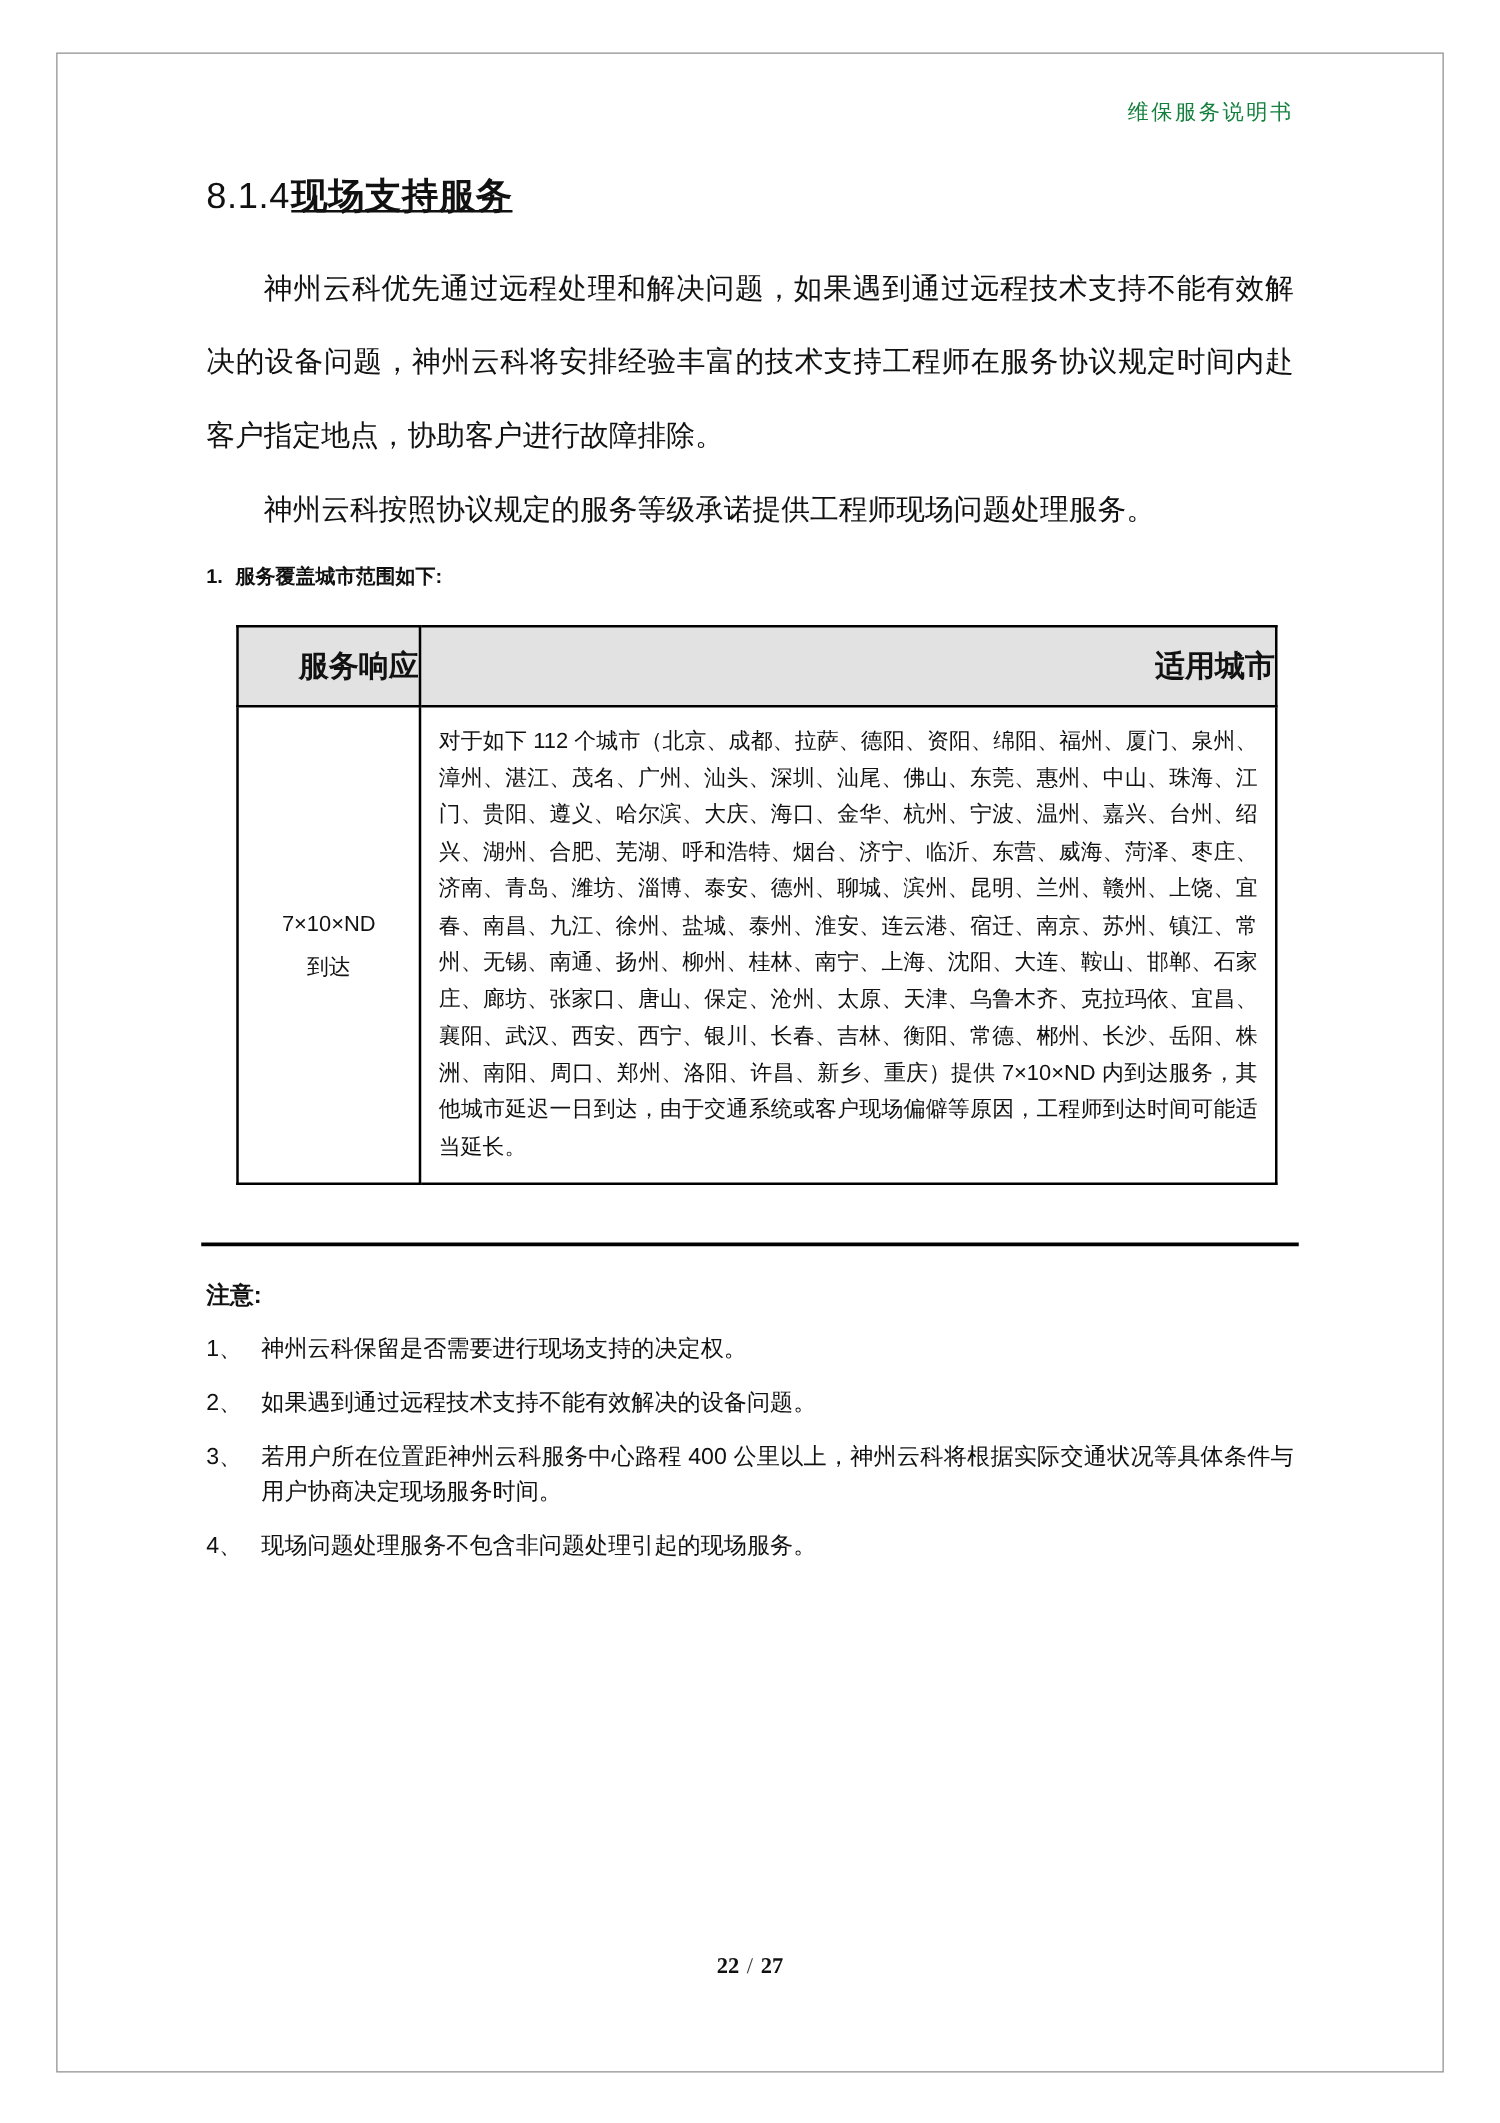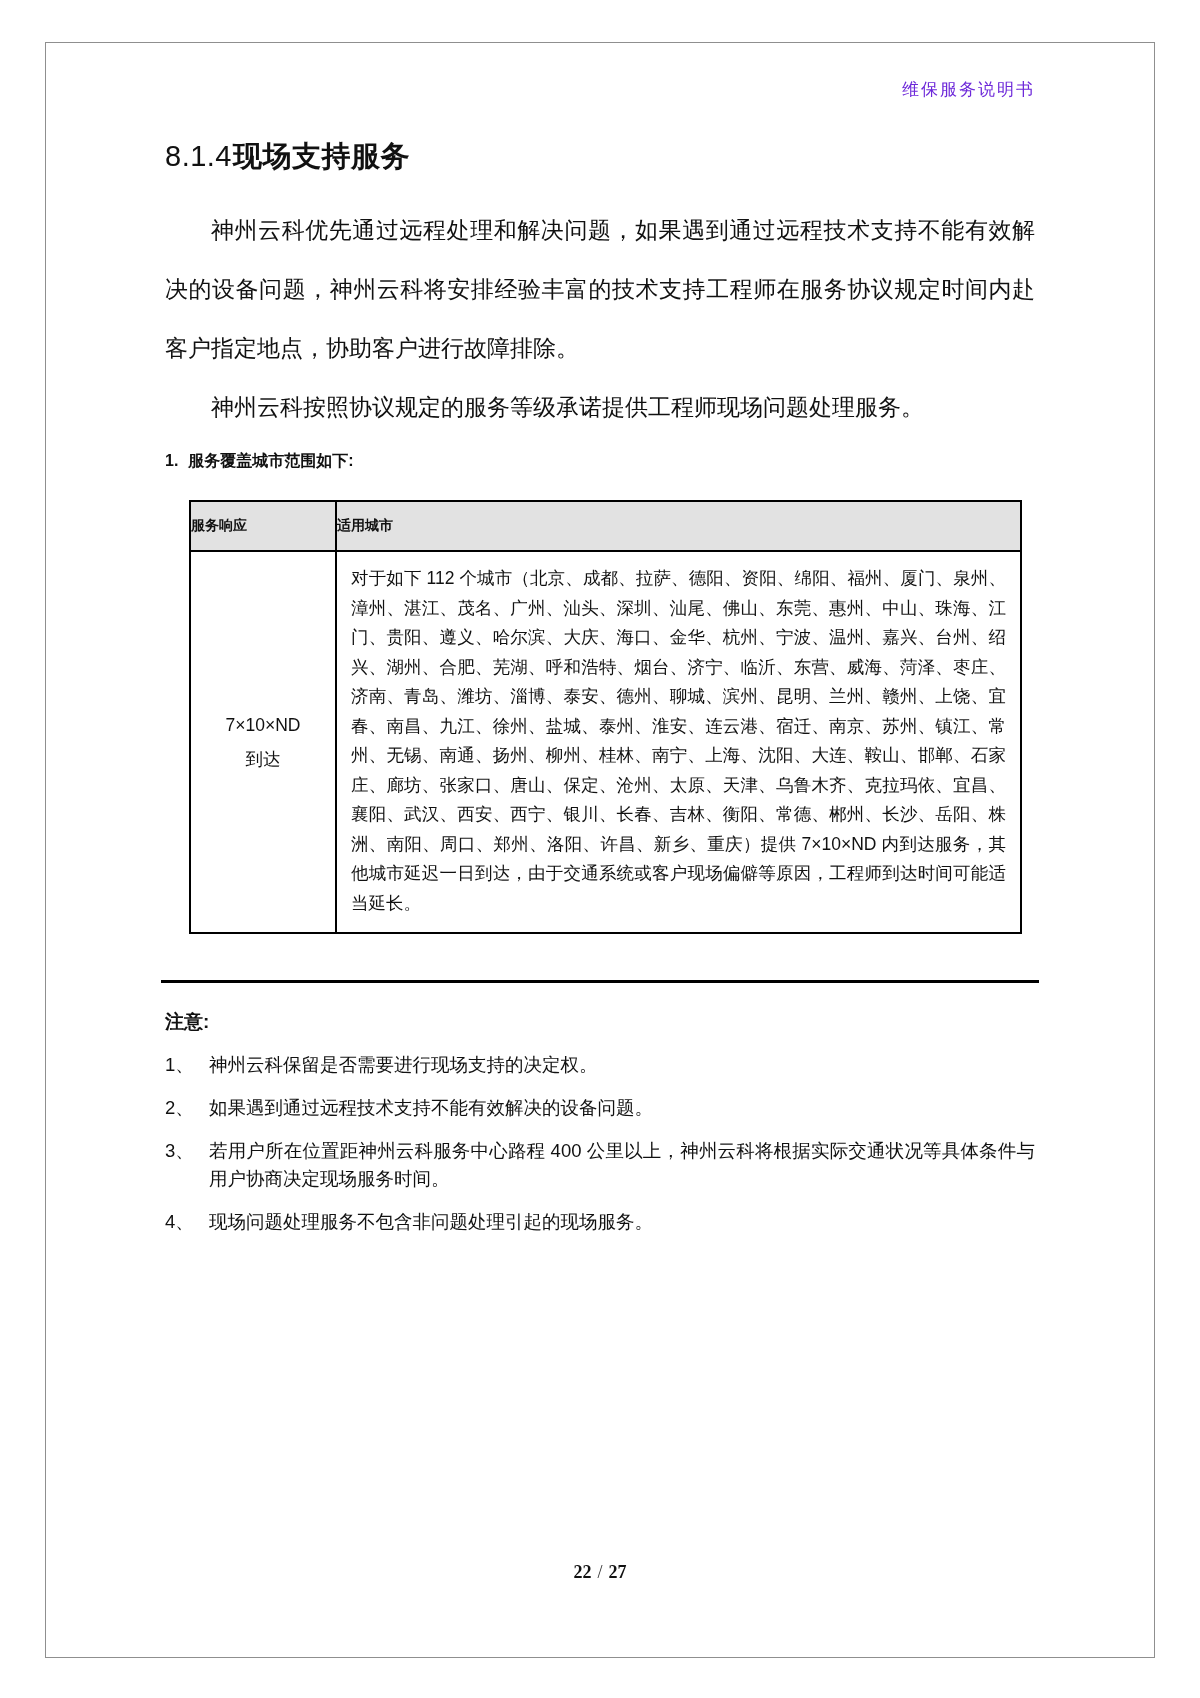--- a/index.html
+++ b/index.html
@@ -19,29 +19,29 @@
   .content {
     position: relative;
     padding: 0 165px;
   }
   .doc-header {
     margin-top: 78px;
     text-align: right;
     font-family: "Liberation Serif", serif;
     font-size: 17px;
     letter-spacing: 2px;
-    color: #6d28d9;
+    color: #15803d;
   }
   .section-heading {
     margin-top: 36px;
     font-size: 29px;
     letter-spacing: 0.5px;
   }
   .section-heading .num { font-weight: 400; margin-right: 1px; }
-  .section-heading .ttl { font-weight: 700; }
+  .section-heading .ttl { font-weight: 700; text-decoration: underline; }
   .para {
     margin-top: 24px;
     font-size: 23px;
     line-height: 59px;
     text-align: justify;
     text-indent: 2em;
   }
   .para.single { margin-top: 0; }
   .subheading {
     margin-top: 14px;
@@ -54,24 +54,24 @@
     margin-left: 24px;
     width: 833px;
     border-collapse: collapse;
     table-layout: fixed;
   }
   table.svc-table th, table.svc-table td {
     border: 2px solid #000;
   }
   table.svc-table th {
     background: #e2e2e2;
-    font-size: 14px;
+    font-size: 24px;
     font-weight: 700;
     padding: 15px 0;
-    text-align: left;
+    text-align: right;
   }
   col.c-resp { width: 146px; }
   td.resp-cell {
     text-align: center;
     vertical-align: middle;
     font-size: 17.5px;
     line-height: 34px;
   }
   td.cities-cell {
     padding: 12px 14px 14px 14px;

